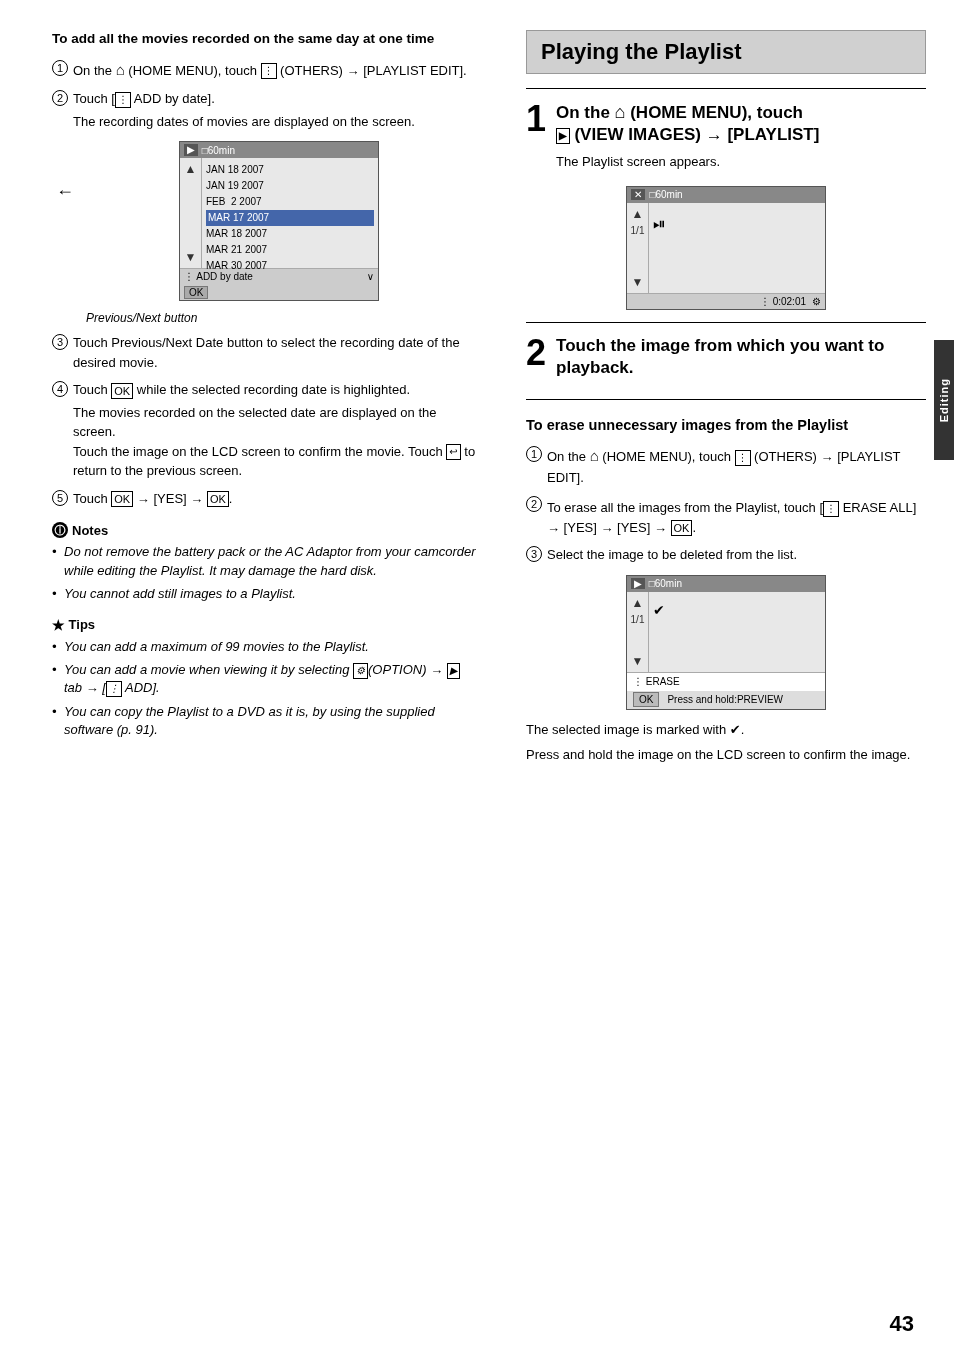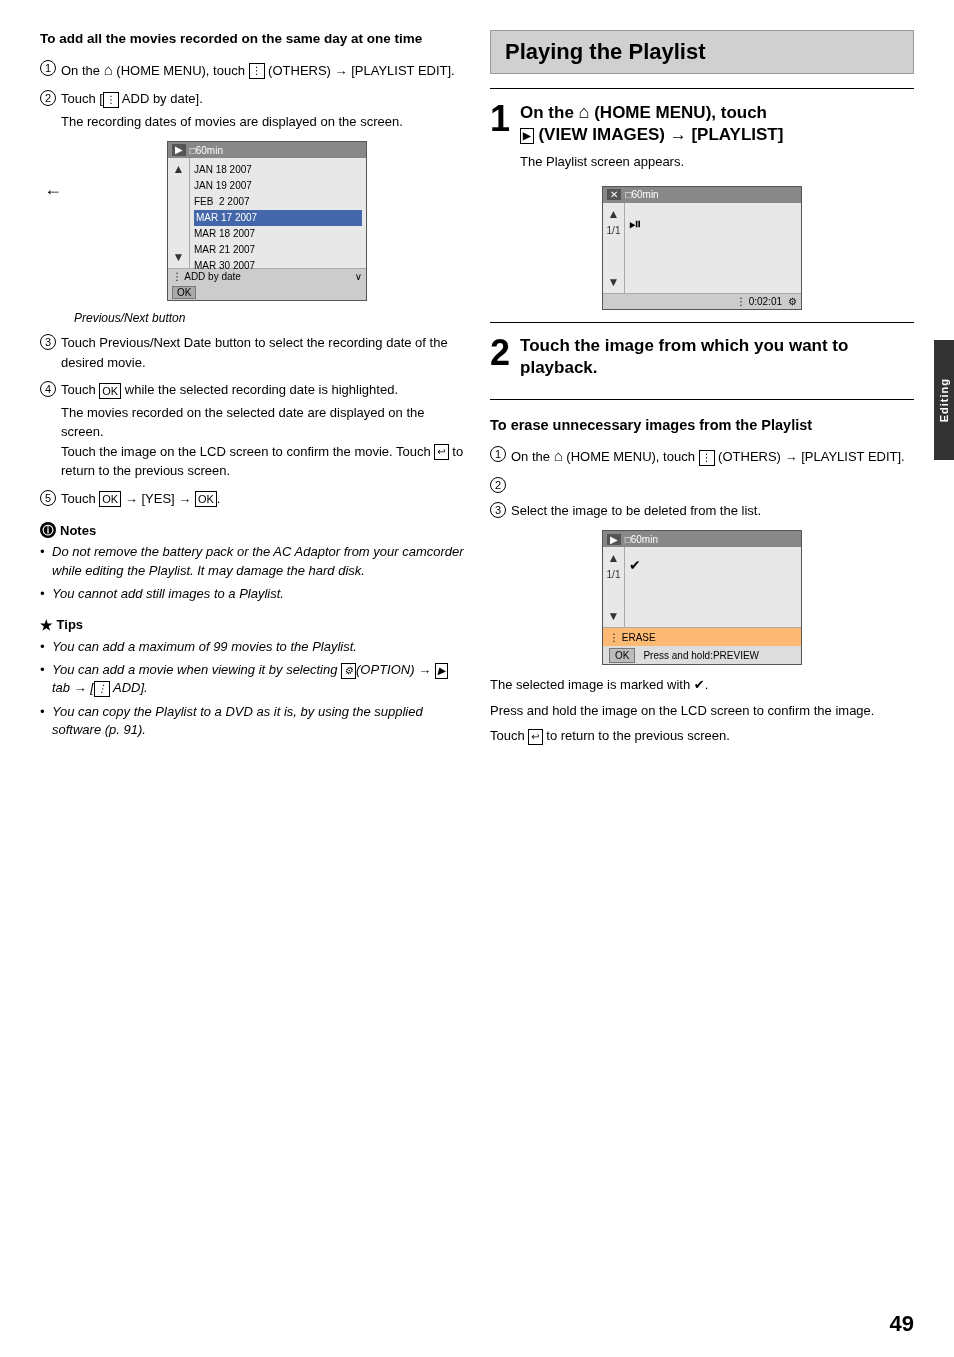--- a/index.html
+++ b/index.html
@@ -9,22 +9,23 @@
       background: #fff;
       color: #000;
       width: 954px;
       min-height: 1357px;
       padding: 30px 40px;
       position: relative;
     }
 
     .page-layout {
       display: flex;
-      gap: 20px;
+      gap: 44px;
       width: 100%;
+      margin-left: 12px;
     }
 
     .left-column {
       width: 430px;
       flex-shrink: 0;
     }
 
     .right-column {
       flex: 1;
     }
@@ -362,21 +363,21 @@
       display: flex;
       height: 80px;
     }
 
     .erase-screen-bottom {
       background: #ccc;
       border-top: 1px solid #aaa;
     }
 
     .erase-bar1 {
-      background: #fdba74;
+      background: #ffffff;
       height: 18px;
       display: flex;
       align-items: center;
       padding: 0 6px;
       font-size: 10px;
       color: #000;
     }
 
     .erase-bar2 {
       background: #ddd;
@@ -569,20 +570,23 @@
       <span class="step-circle">1</span>
       <span class="step-body">
         On the <span style="font-size:15px;">⌂</span> (HOME MENU), touch <span class="inline-icon">⋮</span>
         (OTHERS) → [PLAYLIST EDIT].
       </span>
     </div>
 
     <div class="step">
       <span class="step-circle">2</span>
       <div>
+        <div class="step-body" style="margin-top:3px;">
+          To erase all the images from the Playlist, touch [<span class="inline-icon">⋮</span> ERASE ALL] → [YES] → [YES] → <span class="ok-box">OK</span>.
+        </div>
       </div>
     </div>
 
     <div class="step">
       <span class="step-circle">3</span>
       <span class="step-body">Select the image to be deleted from the list.</span>
     </div>
 
     <div class="erase-screen-mockup">
       <div class="erase-screen-top">
@@ -607,24 +611,21 @@
         <div class="erase-bar2">
           <span class="ok-btn-small">OK</span>
           <span>Press and hold:PREVIEW</span>
         </div>
       </div>
     </div>
 
     <div style="margin-top:10px;">
       <p>The selected image is marked with ✔.</p>
       <p>Press and hold the image on the LCD screen to confirm the image.</p>
-      <p>
-        Touch <span class="inline-icon">↩</span> to return to the previous screen.
-      </p>
     </div>
   </div>
 </div>
 
 <div class="editing-sidebar">
   <span class="editing-sidebar-text">Editing</span>
 </div>
 
-<div class="page-number">49</div>
+<div class="page-number">43</div>
 
 </body></html>

